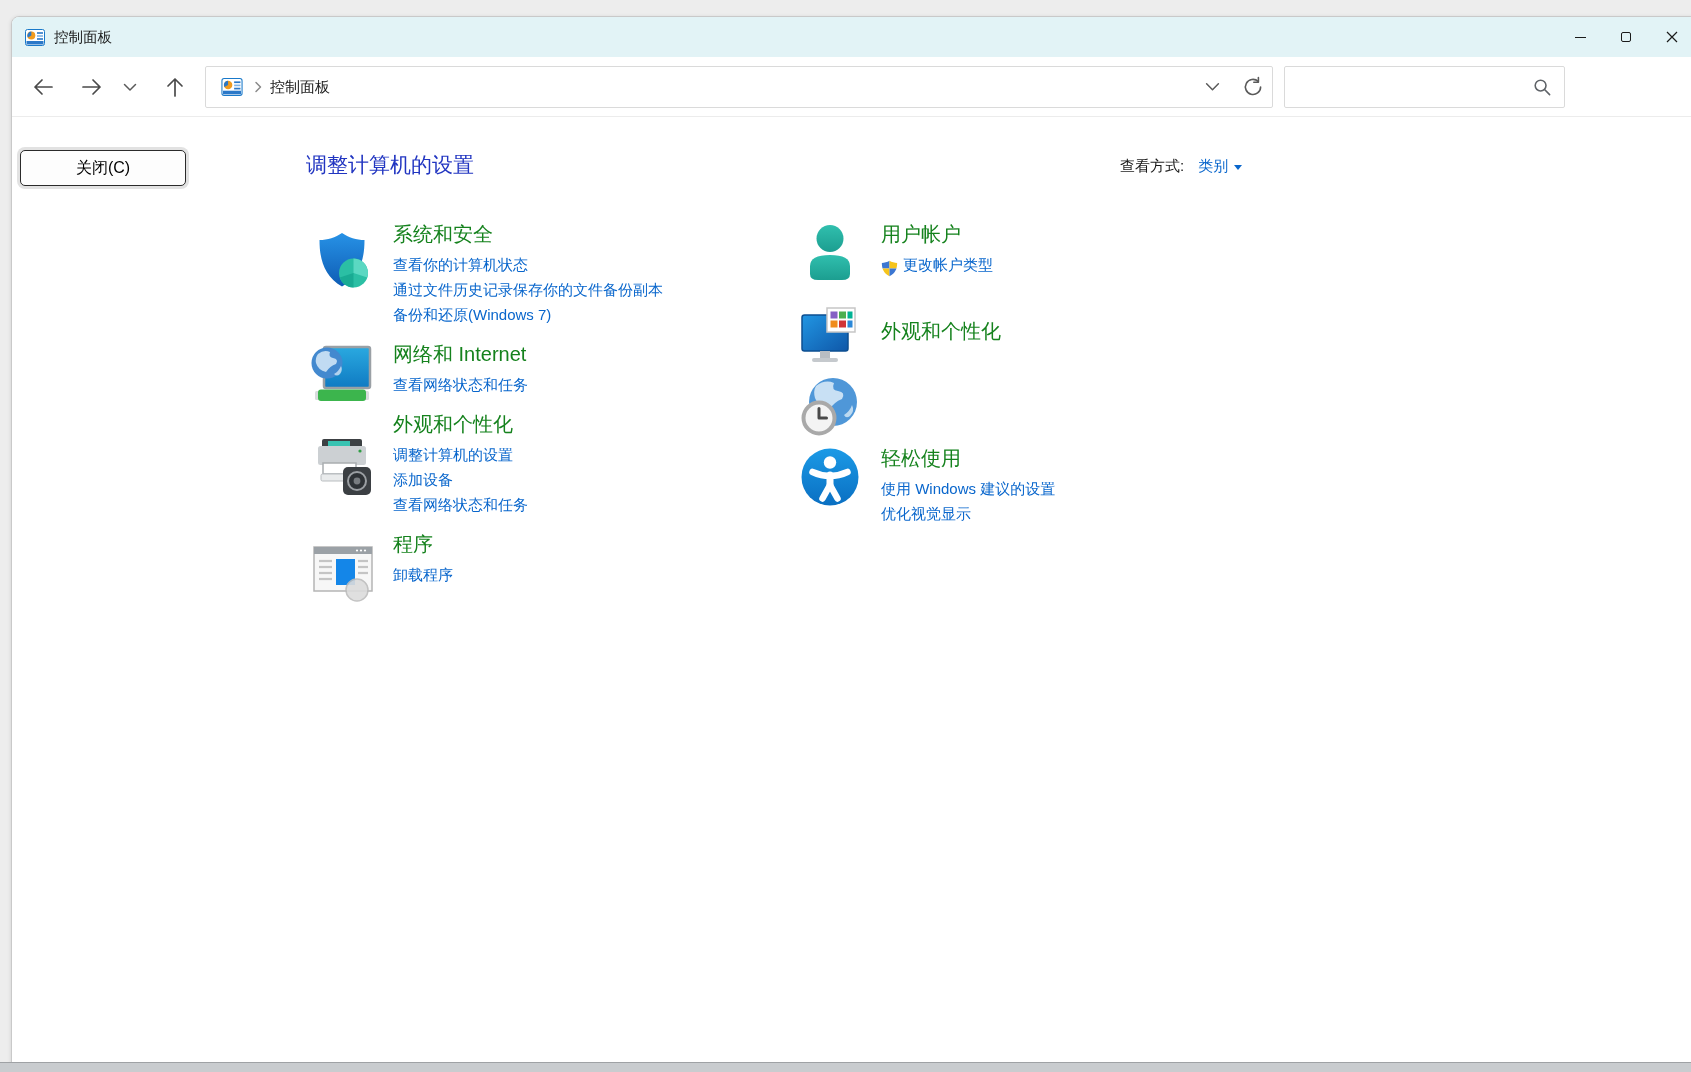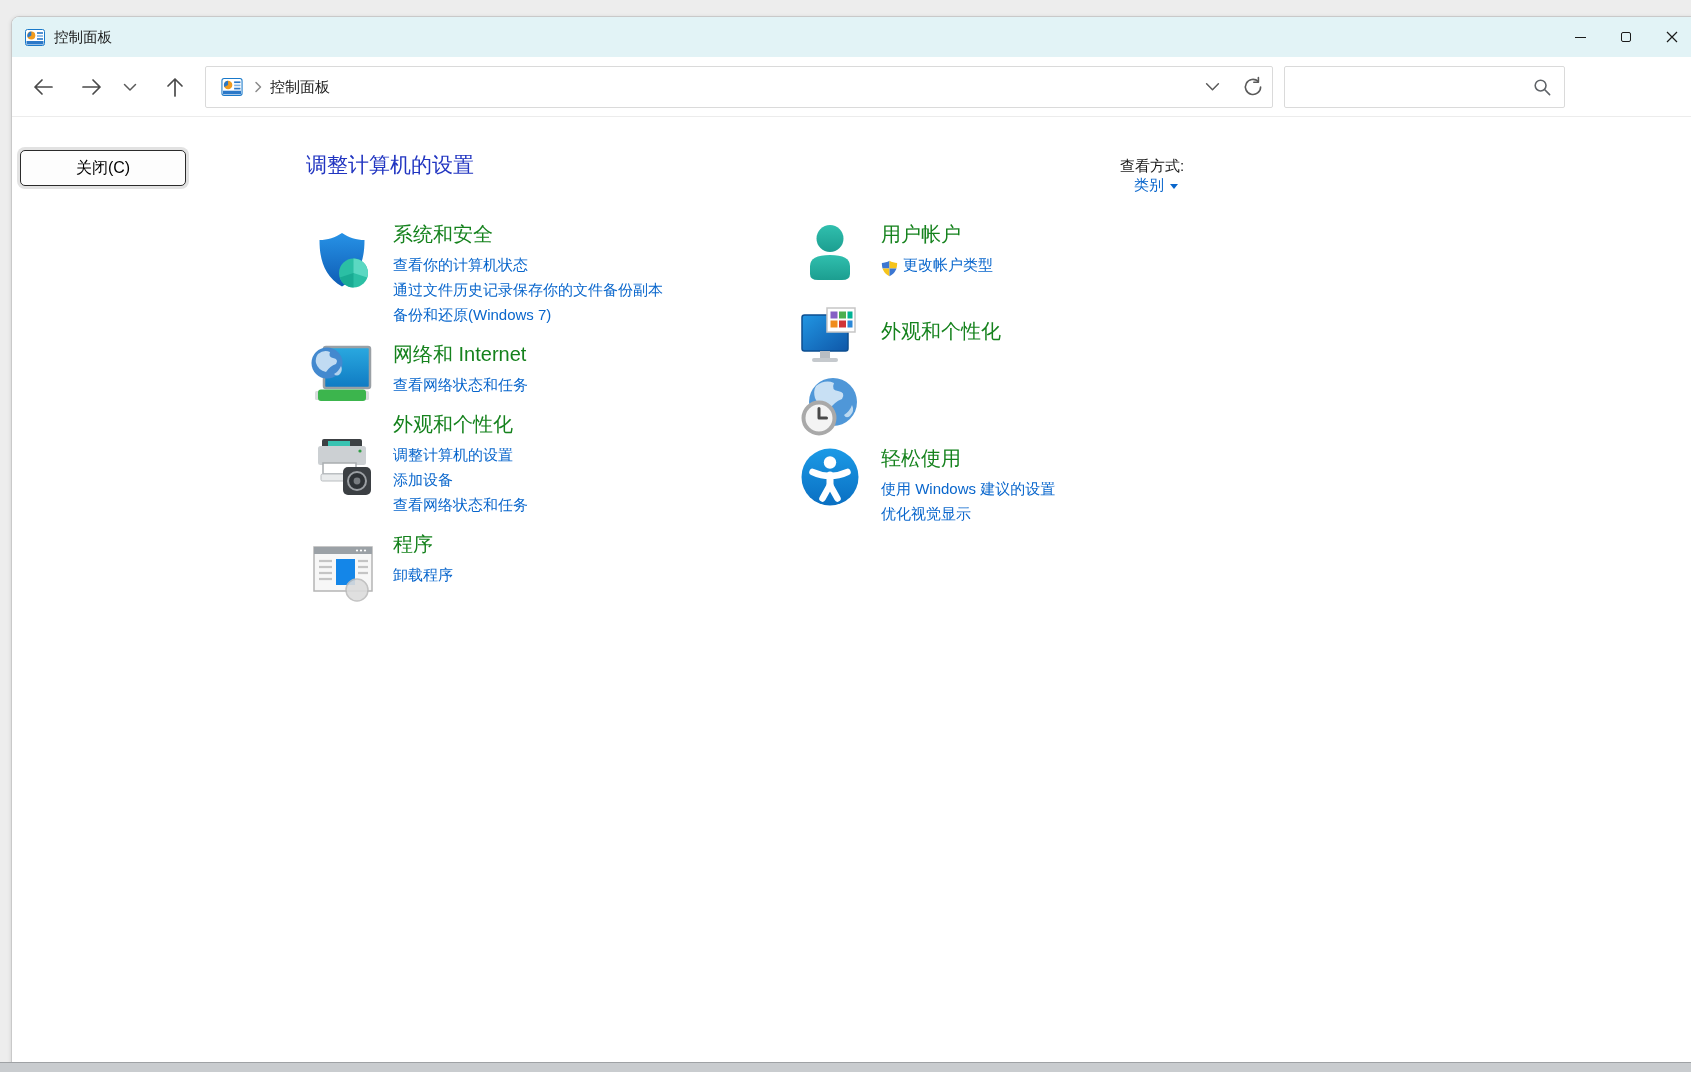--- a/index.html
+++ b/index.html
@@ -44,21 +44,21 @@
   
   .content { position:absolute; left:0; top:100px; right:0; bottom:0; background:#fff; }
 
   .close-overlay { position:absolute; left:8px; top:33px; width:166px; height:36px;
     background:#fdfdfd; border:1px solid #2b2b2b; border-radius:5px;
     box-shadow:0 0 0 3px #e2e2e2; display:flex; align-items:center; justify-content:center;
     font-size:16px; color:#000; cursor:default; }
 
   .page-title { position:absolute; left:294px; top:34px; font-size:21px;
     color:#2135c1; font-weight:400; }
-  .view-row { position:absolute; left:1108px; top:40px; display:flex; align-items:flex-start;flex-direction:column; }
+  .view-row { position:absolute; left:1108px; top:40px; display:flex; align-items:flex-end; }
   .view-label { font-size:15px; color:#1a1a1a; }
   .view-value { font-size:15px; color:#0966cc; margin-left:14px; display:flex; align-items:center; cursor:pointer; }
   .view-caret { width:0; height:0; border-left:4px solid transparent; border-right:4px solid transparent;
     border-top:5px solid #0966cc; margin-left:6px; margin-top:2px; }
 
   .cat { position:absolute; display:flex; }
   .cat-icon { width:64px; height:64px; flex:0 0 64px; margin-right:19px; display:flex; }
   .cat-text { width:560px; }
   .cat-title { display:inline-block; font-size:20px; line-height:26px; color:#15821d;
     text-decoration:none; margin-bottom:5px; }

